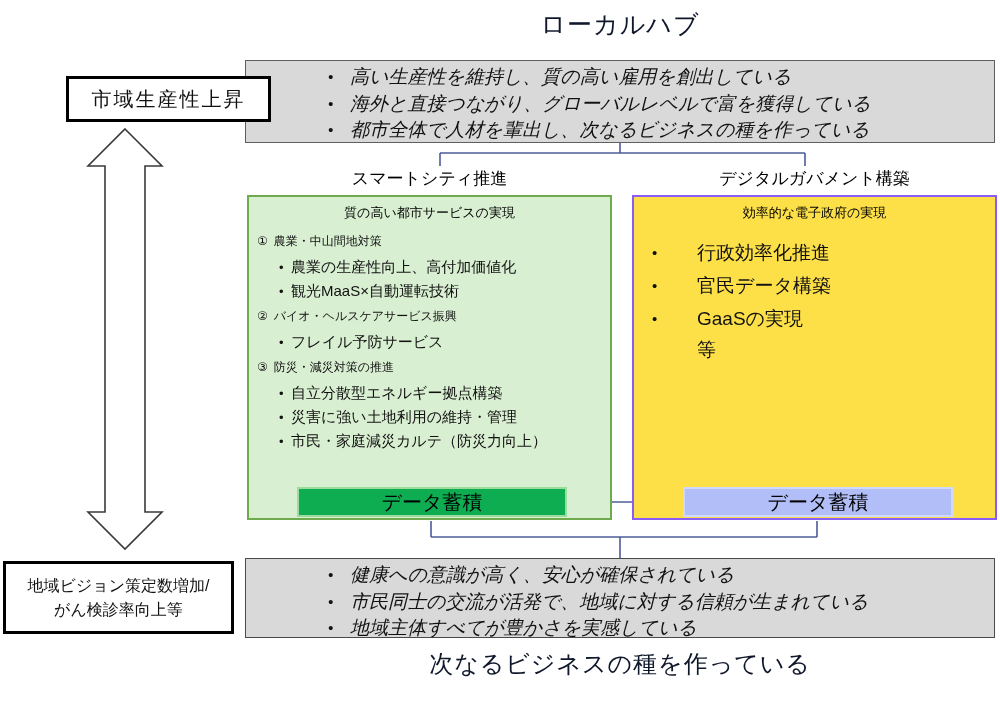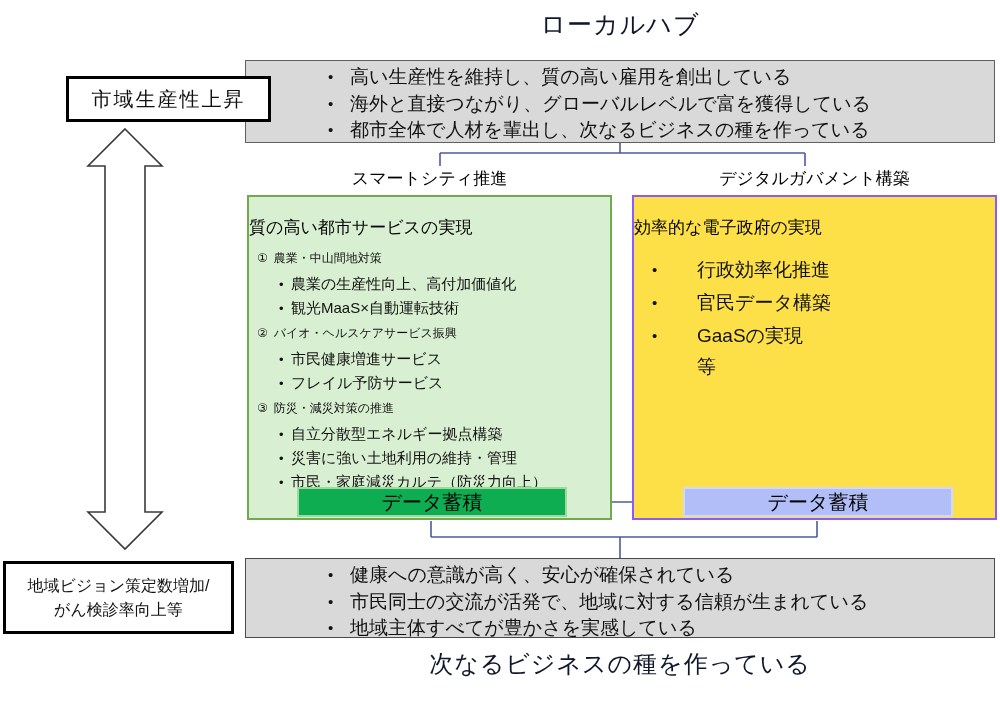--- a/index.html
+++ b/index.html
@@ -4,32 +4,32 @@
 <style>
   html,body{margin:0;padding:0;background:#ffffff;}
   body{font-family:"Liberation Sans","DejaVu Sans",sans-serif;color:#111;}
   .stage{position:relative;width:1000px;height:704px;background:#fff;overflow:hidden;}
   .abs{position:absolute;box-sizing:border-box;}
 
   .big-title{font-size:25px;letter-spacing:1px;text-align:center;color:#0f172a;}
 
   .graybox{background:#d9d9d9;border:1.6px solid #5f5f5f;}
   .graybox .lines{padding:3px 10px 0 82px;}
-  .gline{font-size:19px;line-height:26.5px;white-space:nowrap;}
+  .gline{font-size:19px;line-height:26.5px;white-space:nowrap;font-style:italic;}
   .gline .blt{display:inline-block;width:22px;font-size:15px;vertical-align:1px;}
 
   .kpi-box{background:#fff;border:3px solid #000;display:flex;align-items:center;justify-content:center;text-align:center;}
   .kpi-top{font-size:20px;letter-spacing:2px;margin-left:44px;}
   .kpi-bottom{font-size:16px;line-height:1.45;}
 
   .col-label{font-size:17px;text-align:center;color:#000;}
 
   .greenbox{background:#d9efd2;border:2px solid #6faa4c;}
   .orangebox{background:#fde047;border:2px solid #8b5cf6;}
-  .box-header{font-size:17px;text-align:left;padding-top:19px;color:#000;}
+  .box-header{font-size:13px;text-align:center;padding-top:7px;color:#000;}
 
   .sc-content{padding:6px 6px 0 8px;}
   .num-line{font-size:12px;line-height:27px;white-space:nowrap;}
   .num-line .num{margin-right:6px;}
   .sub-line{font-size:15px;line-height:23px;padding-left:22px;white-space:nowrap;}
   .sub-line .blt{display:inline-block;width:12px;font-size:13px;}
 
   .dg-content{padding:14px 0 0 18px;}
   .dg-line{font-size:19px;line-height:33px;white-space:nowrap;}
   .dg-line .blt{display:inline-block;width:45px;font-size:15px;vertical-align:1px;}
@@ -74,21 +74,20 @@
   <div class="abs col-label" style="left:247px;top:167px;width:365px;">スマートシティ推進</div>
   <div class="abs col-label" style="left:632px;top:167px;width:365px;">デジタルガバメント構築</div>
 
   <div class="abs greenbox" style="left:247px;top:195px;width:365px;height:325px;">
     <div class="box-header">質の高い都市サービスの実現</div>
     <div class="sc-content">
       <div class="num-line"><span class="num">①</span><span>農業・中山間地対策</span></div>
       <div class="sub-line"><span class="blt">•</span><span>農業の生産性向上、高付加価値化</span></div>
       <div class="sub-line"><span class="blt">•</span><span>観光MaaS×自動運転技術</span></div>
       <div class="num-line"><span class="num">②</span><span>バイオ・ヘルスケアサービス振興</span></div>
-      <div class="sub-line"><span class="blt">•</span><span>市民健康増進サービス</span></div>
       <div class="sub-line"><span class="blt">•</span><span>フレイル予防サービス</span></div>
       <div class="num-line"><span class="num">③</span><span>防災・減災対策の推進</span></div>
       <div class="sub-line"><span class="blt">•</span><span>自立分散型エネルギー拠点構築</span></div>
       <div class="sub-line"><span class="blt">•</span><span>災害に強い土地利用の維持・管理</span></div>
       <div class="sub-line"><span class="blt">•</span><span>市民・家庭減災カルテ（防災力向上）</span></div>
     </div>
   </div>
 
   <div class="abs orangebox" style="left:632px;top:195px;width:365px;height:325px;">
     <div class="box-header">効率的な電子政府の実現</div>

